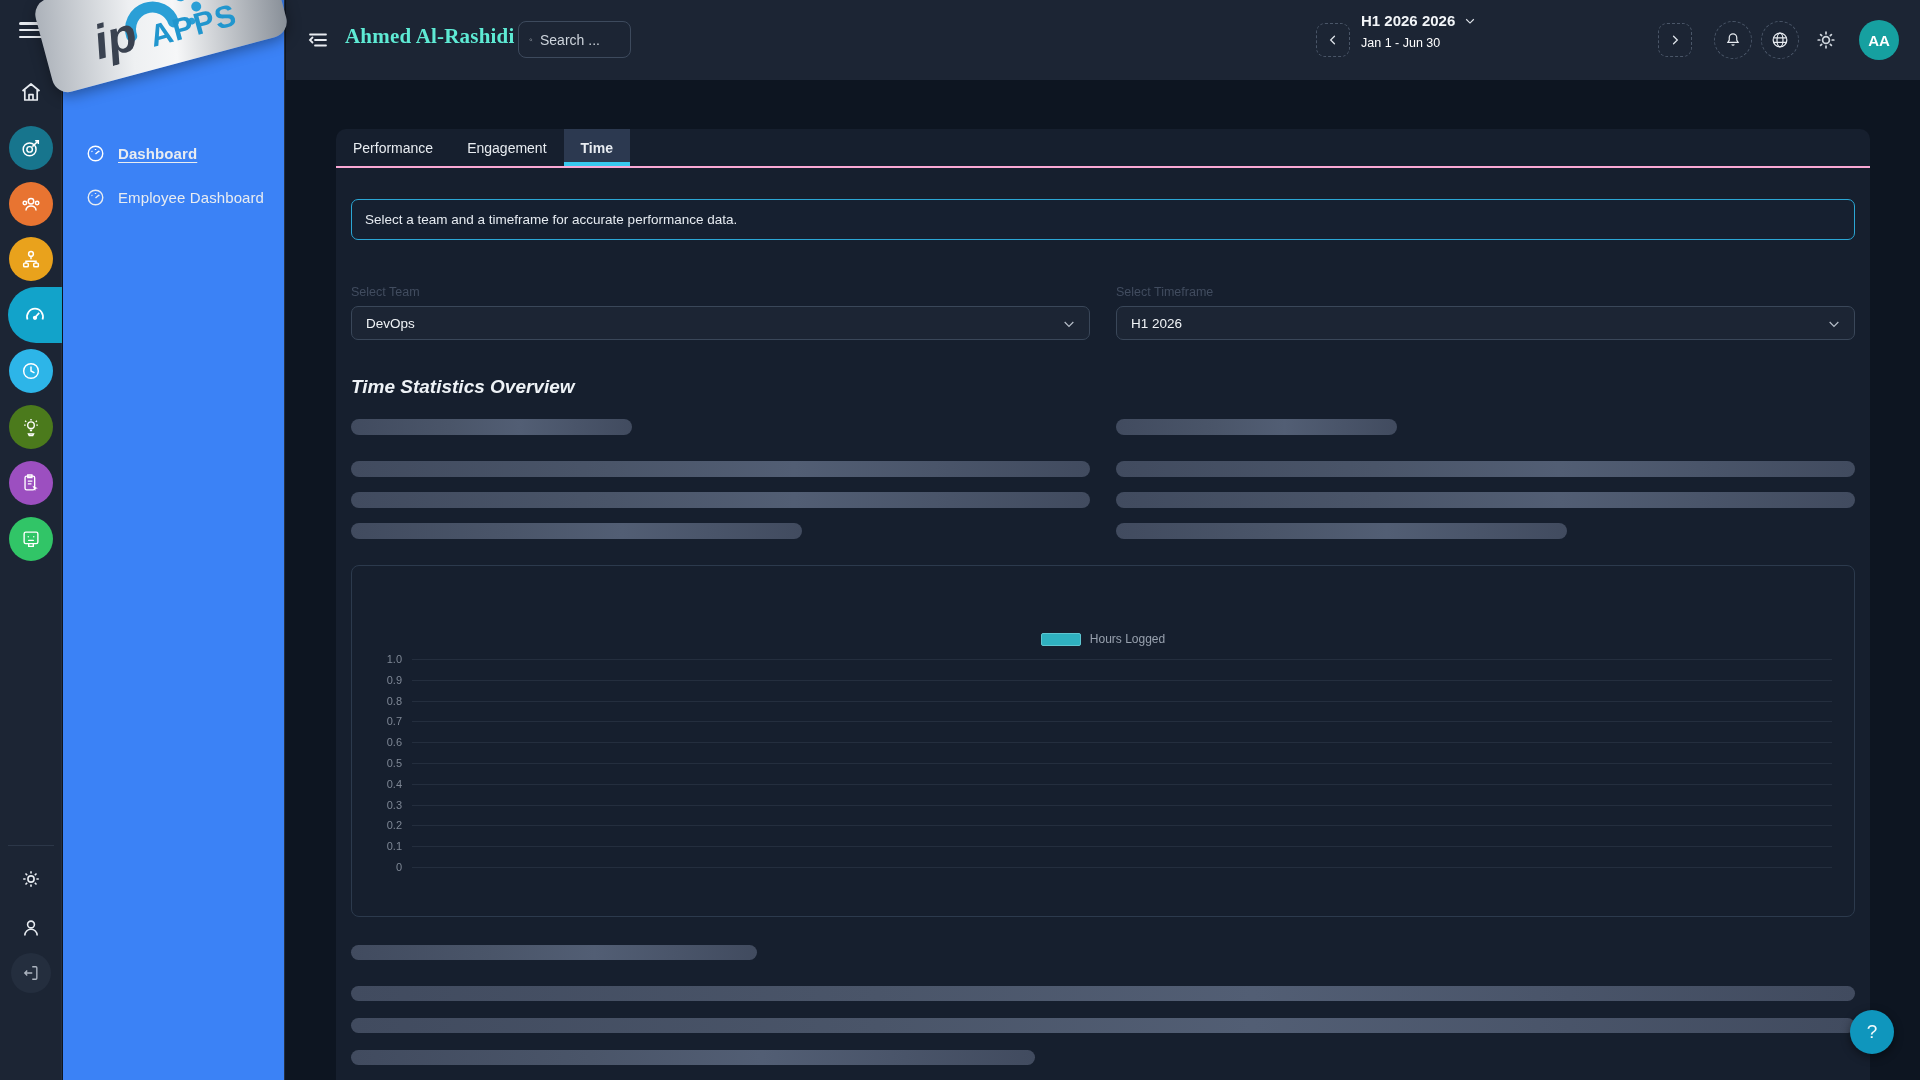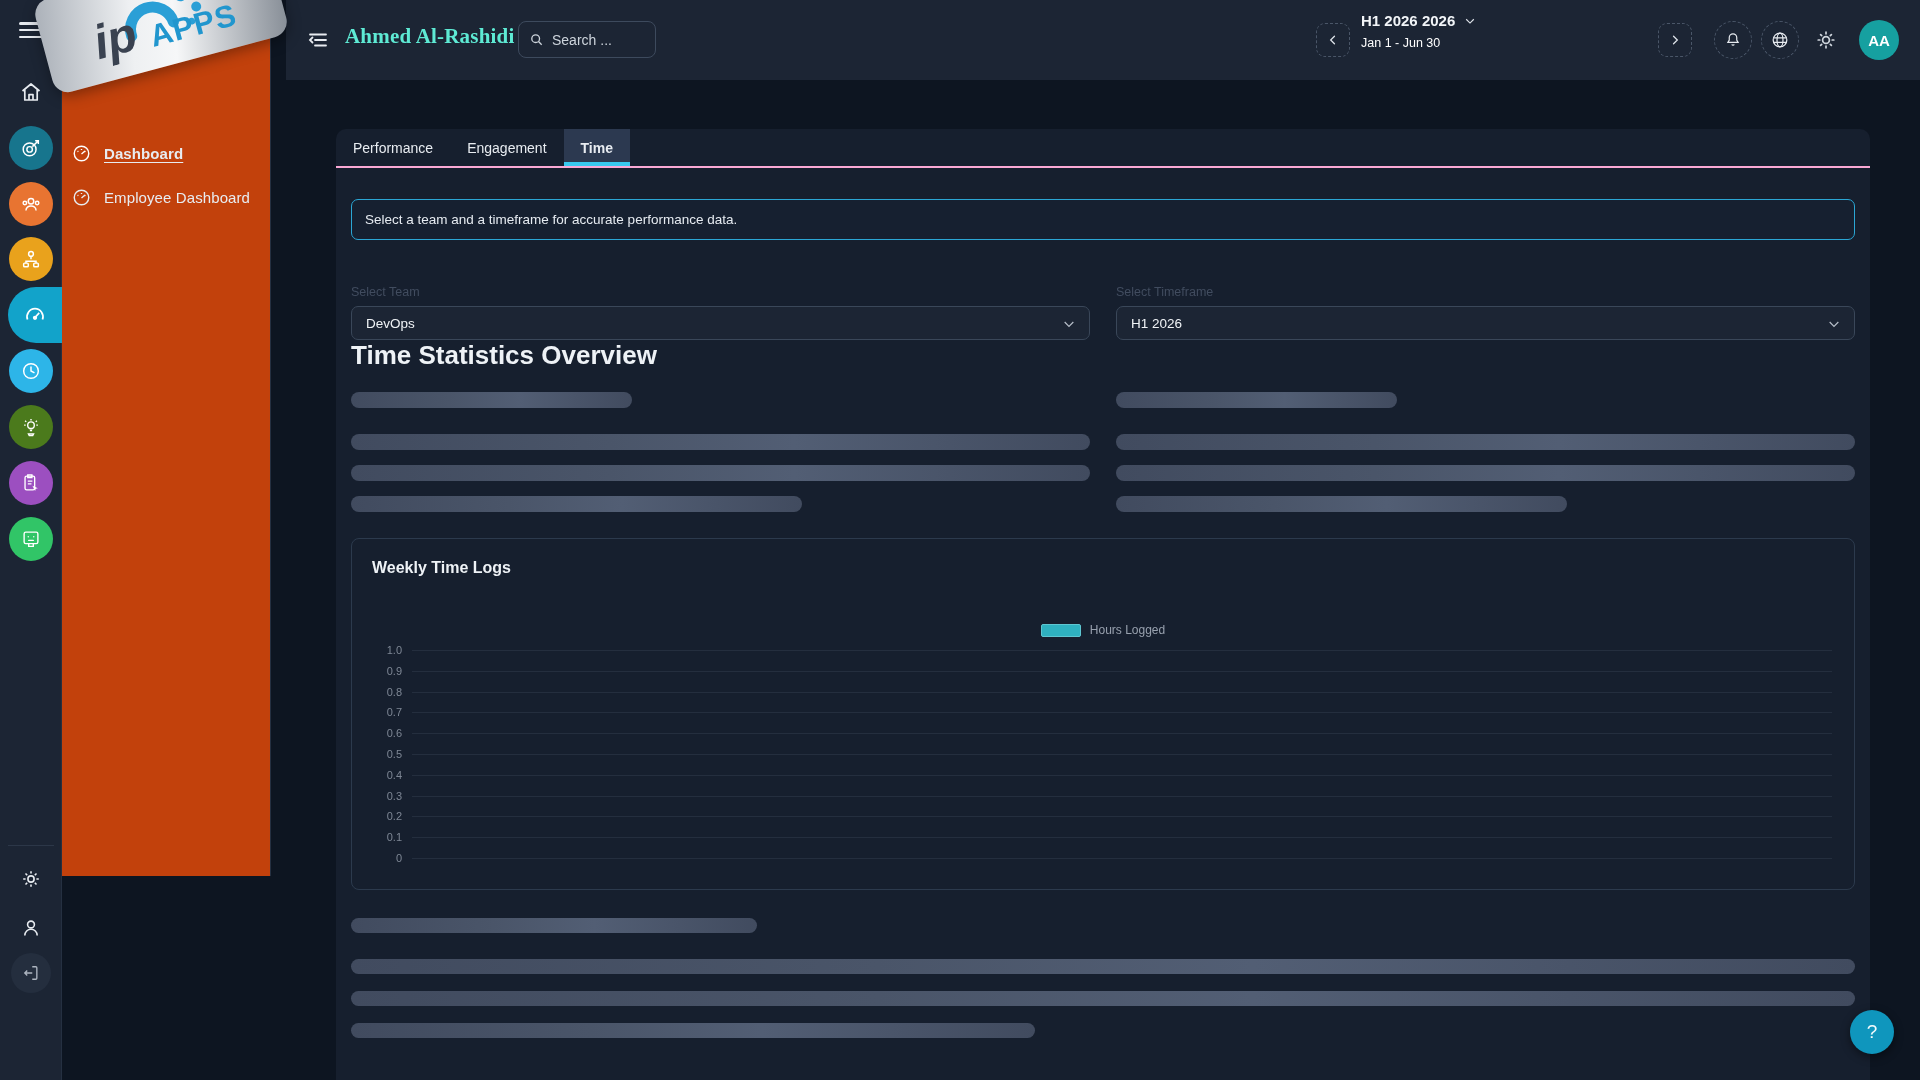--- a/index.html
+++ b/index.html
@@ -12,36 +12,36 @@
   .rail-burger { position:absolute; left:19px; top:19px; width:24px; height:22px; display:flex; flex-direction:column; justify-content:space-between; padding:3px 0; cursor:pointer; }
   .rail-burger span { display:block; height:2.5px; background:#e7ebf0; border-radius:2px; }
   .rail-home { position:absolute; left:19px; top:80px; }
   .circle-ic { position:absolute; left:9px; width:44px; height:44px; border-radius:50%; display:flex; align-items:center; justify-content:center; }
   .active-pill { position:absolute; left:8px; top:287px; width:54px; height:56px; background:#12a3ca; border-radius:28px 0 0 28px; display:flex; align-items:center; justify-content:center; }
   .rail-divider { position:absolute; left:8px; top:845px; width:46px; height:1px; background:#2c3748; }
   .rail-bottom { position:absolute; left:11px; width:40px; height:40px; display:flex; align-items:center; justify-content:center; border-radius:50%; cursor:pointer; }
   svg.ic { display:block; }
 
   
-  .sidebar { position:absolute; left:49px; top:0; width:222px; height:876px; background:#c2410c; border-right:1px solid #253041; z-index:2; }
+  .sidebar { position:absolute; left:63px; top:0; width:222px; height:1080px; background:#3b82f6; border-right:1px solid #253041; z-index:2; }
   .side-nav { position:absolute; left:0; top:131px; width:100%; }
   .side-item { display:flex; align-items:center; gap:12px; height:44px; padding-left:22px; font-size:15px; color:#e8ecf1; cursor:pointer; white-space:nowrap; }
   .side-item .lbl { letter-spacing:.1px; }
   .side-item.active .lbl { font-weight:bold; text-decoration:underline; text-underline-offset:3px; }
 
   
   .logo-band { position:absolute; left:40px; top:-30px; width:242px; height:96px; transform:rotate(-15deg); transform-origin:50% 50%;
     background:linear-gradient(100deg,#aab0b8 0%,#eef0f2 38%,#f6f7f8 55%,#868d96 100%); border-radius:16px; z-index:4; box-shadow:0 4px 14px rgba(0,0,0,.35); }
   .logo-band svg { position:absolute; left:28px; top:14px; }
 
   
   .topbar { position:absolute; left:286px; top:0; width:1634px; height:80px; background:#1c2534; z-index:1; }
   .collapse-btn { position:absolute; left:20px; top:28px; cursor:pointer; }
   .user-name { position:absolute; left:59px; top:24px; font-family:"Liberation Serif", serif; font-size:21px; font-weight:600; color:#5eead4; letter-spacing:.2px; }
-  .searchbox { position:absolute; left:232px; top:21px; width:138px; height:37px; border:1px solid #3d4a5d; border-radius:8px; display:flex; align-items:center; padding:14px 10px; gap:7px; }
+  .searchbox { position:absolute; left:232px; top:21px; width:113px; height:37px; border:1px solid #3d4a5d; border-radius:8px; display:flex; align-items:center; padding:14px 10px; gap:7px; }
   .searchbox input { background:transparent; border:0; outline:0; color:#e8ecf1; font-size:14px; width:80px; font-family:"Liberation Sans", sans-serif; }
   .searchbox input::placeholder { color:#cdd4dc; }
   .nav-sq { position:absolute; top:23px; width:34px; height:34px; border:1px dashed #4a5668; border-radius:9px; background:transparent; color:#dfe4ea; font-size:15px; display:flex; align-items:center; justify-content:center; cursor:pointer; }
   .nav-prev { left:1030px; } .nav-next { left:1372px; }
   .period { position:absolute; left:1075px; top:12px; width:290px; text-align:left; cursor:pointer; }
   .period-title { font-size:15px; font-weight:bold; color:#f2f5f8; display:inline-flex; align-items:center; gap:8px; }
   .period-range { margin-top:6px; font-size:12.5px; color:#ffffff; }
   .tb-circle { position:absolute; top:21px; width:38px; height:38px; border:1px dashed #4a5668; border-radius:50%; display:flex; align-items:center; justify-content:center; cursor:pointer; }
   .tb-bell { left:1428px; } .tb-globe { left:1475px; }
   .tb-sun { position:absolute; left:1528px; top:28px; cursor:pointer; }
@@ -56,21 +56,21 @@
   .tab.active { background:#2c3950; box-shadow:inset 0 -4px 0 #38c8ee; font-weight:bold; }
 
   .panel { padding:0 15px; }
   .banner { margin-top:31px; height:41px; border:1px solid #2ba6d4; border-radius:7px; display:flex; align-items:center; padding:12px 13px; font-size:13.5px; color:#e6ebf1; background:rgba(20,70,100,0.04); }
 
   .filters { margin-top:45px; display:grid; grid-template-columns:1fr 1fr; column-gap:26px; }
   .f-label { font-size:12.5px; color:#414c5f; margin-bottom:7px; }
   .select { position:relative; height:34px; border:1px solid #3a4759; border-radius:7px; background:#1c2534; display:flex; align-items:center; padding:0 14px; font-size:13.5px; color:#f0f3f6; cursor:pointer; }
   .select .chev { position:absolute; right:12px; top:9px; }
 
-  .overview-title { font-size:26px; font-weight:bold; color:#eef2f6; }
+  .overview-title { margin-top:36px; font-size:19px; font-weight:bold; color:#eef2f6;font-style:italic; }
 
   .skel { border-radius:8px; background:linear-gradient(90deg,#414b5f 0%,#4a5569 35%,#525e74 60%,#414b5f 100%); }
   .skel-grid { margin-top:21px; display:grid; grid-template-columns:1fr 1fr; column-gap:26px; }
   .skel-grid .skel { height:16px; }
   .sk-a { width:38%; } .sk-b { width:100%; margin-top:26px; } .sk-c { width:100%; margin-top:15px; } .sk-d { width:61%; margin-top:15px; }
 
   .chart-card { margin-top:26px; height:352px; border:1px solid #2c3a4d; border-radius:8px; padding:20px 20px 0 20px; }
   .chart-title { font-size:16px; font-weight:bold; color:#eef2f6; }
   .legend { margin-top:46px; display:flex; align-items:center; justify-content:center; gap:9px; }
   .legend-swatch { width:40px; height:13px; border-radius:2px; background:#2fb1c0; border:1px solid #5ec6d1; }
@@ -318,21 +318,20 @@
           </div>
           <div>
             <div class="skel sk-a"></div>
             <div class="skel sk-b"></div>
             <div class="skel sk-c"></div>
             <div class="skel sk-d"></div>
           </div>
         </div>
 
         <div class="chart-card">
-          <div class="chart-title">Weekly Time Logs</div>
           <div class="legend">
             <span class="legend-swatch"></span>
             <span class="legend-label">Hours Logged</span>
           </div>
           <div class="plot">
             <div class="grid-row" style="top:0%">
                 <span class="tick">1.0</span>
                 <span class="gline"></span>
               </div>
             <div class="grid-row" style="top:10%">

